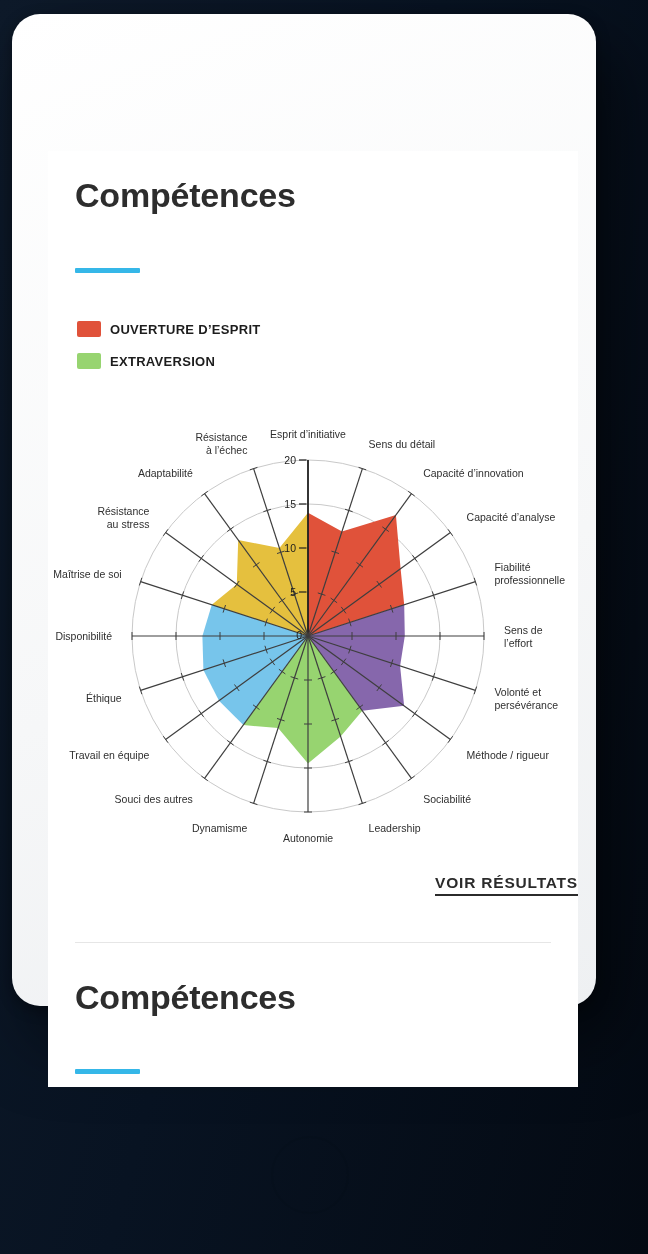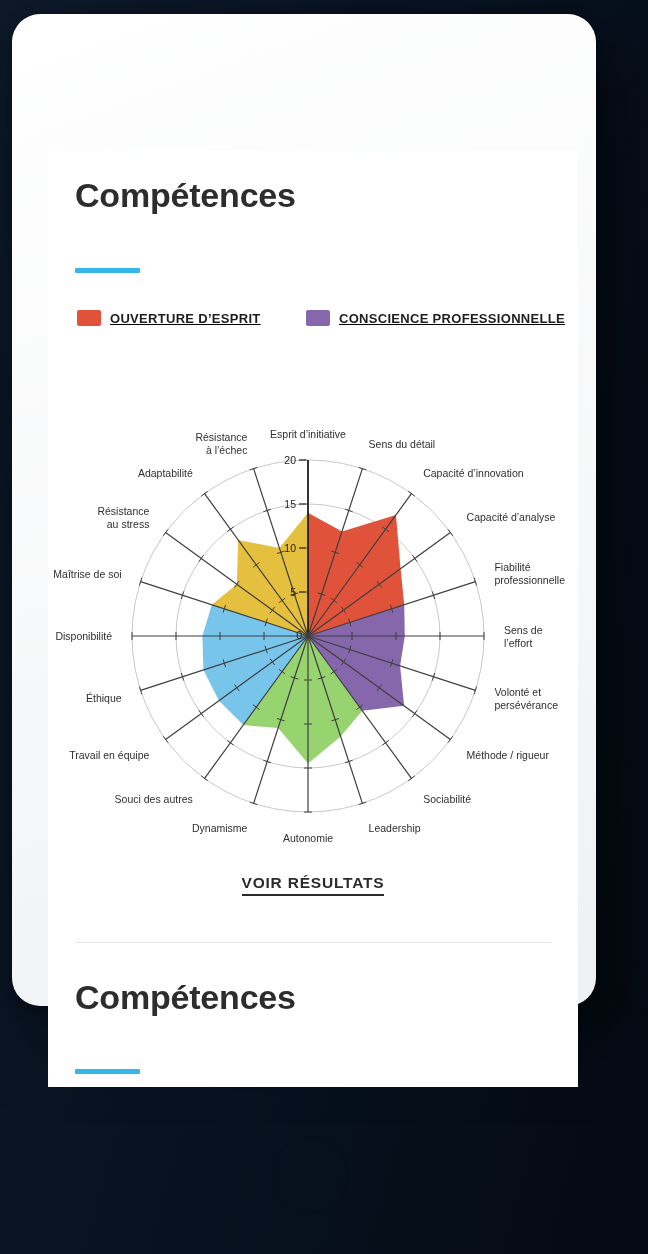--- a/index.html
+++ b/index.html
@@ -24,36 +24,36 @@
   }
   h1,h2{
     margin:0;position:absolute;left:27px;
     font-size:34px;line-height:41px;font-weight:800;color:#2d2d2d;
     letter-spacing:-0.2px;
   }
   h1{top:24px;} h2{top:826px;}
   .accent-bar{position:absolute;left:27px;width:65px;height:5px;border-radius:1px;}
   .bar1{top:117px;} .bar2{top:918px;}
   .legend{
-    position:absolute;left:29px;top:159px;width:490px;
-    display:flex;gap:12px;text-decoration:underline;
+    position:absolute;left:29px;top:170px;width:490px;
+    display:flex;gap:0;
   }
   .legend-col{display:flex;flex-direction:column;gap:16px;}
   .legend-col.c1{width:217px;}
   .legend-item{display:flex;align-items:center;gap:9px;}
   .swatch{width:24px;height:16px;border-radius:2px;flex:0 0 auto;}
   .legend-label{
     font-size:13px;font-weight:800;color:#1d1d1d;letter-spacing:0.3px;
     white-space:nowrap;
   }
   .chart{position:absolute;left:0;top:271px;width:530px;height:442px;}
   .chart svg{overflow:visible;display:block;}
   .axis-label{font-size:10.5px;fill:#2f2f2f;font-family:"Liberation Sans","DejaVu Sans",sans-serif;}
   .tick-num{font-size:10.5px;fill:#1c1c1c;font-family:"Liberation Sans","DejaVu Sans",sans-serif;}
-  .results-link-wrap{position:absolute;left:0;top:723px;width:530px;text-align:center;}
+  .results-link-wrap{position:absolute;left:0;top:723px;width:530px;text-align:right;}
   .results-link{
     display:inline-block;font-size:15.5px;font-weight:800;letter-spacing:0.8px;
     color:#2b2b2b;text-decoration:none;border-bottom:2px solid #2b2b2b;padding-bottom:2px;
     cursor:pointer;
   }
   .divider{position:absolute;left:27px;top:791px;width:476px;height:1px;background:#e6e6e6;}
 </style>
 </head>
 <body>
 
@@ -64,26 +64,26 @@
     </h1>
 
     <div class="accent-bar bar1" style="background: rgb(53, 183, 232);"></div>
 
     <div class="legend">
       <div class="legend-col c1">
           <div class="legend-item">
             <span class="swatch" style="background: rgb(224, 82, 58);"></span>
             <span class="legend-label">OUVERTURE D’ESPRIT</span>
           </div>
+          <div class="legend-item">
+            <span class="swatch" style="background: rgb(151, 212, 112);"></span>
+            <span class="legend-label">EXTRAVERSION</span>
+          </div>
         </div>
       <div class="legend-col c2">
-          <div class="legend-item">
-            <span class="swatch" style="background: rgb(134, 103, 172);"></span>
-            <span class="legend-label">CONSCIENCE PROFESSIONNELLE</span>
-          </div>
         </div>
     </div>
 
     <div class="chart">
       <svg width="530" height="442" viewBox="0 0 530 442" xmlns="http://www.w3.org/2000/svg">
           <circle cx="260" cy="214" r="44" fill="none" stroke="#c9c9c9" stroke-width="1"></circle>
           <circle cx="260" cy="214" r="88" fill="none" stroke="#c9c9c9" stroke-width="1"></circle>
           <circle cx="260" cy="214" r="132" fill="none" stroke="#c9c9c9" stroke-width="1"></circle>
           <circle cx="260" cy="214" r="176" fill="none" stroke="#c9c9c9" stroke-width="1"></circle>
           <path d="M260 214 L260.0 90.8 L294.0 109.4 L347.9 93.0 L352.6 146.8 L356.2 182.7 Z" fill="#e0523a"></path>

